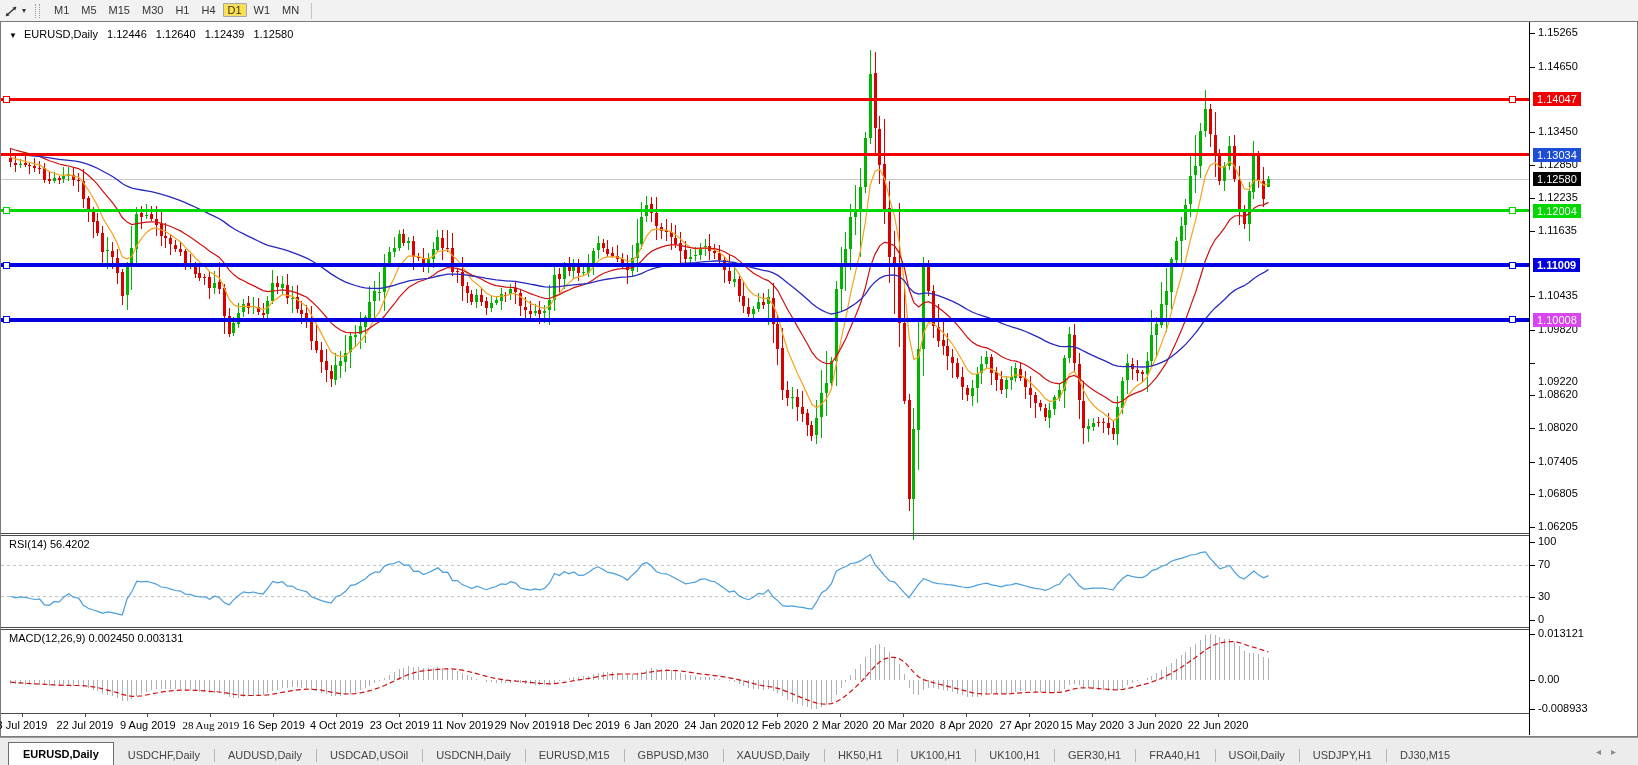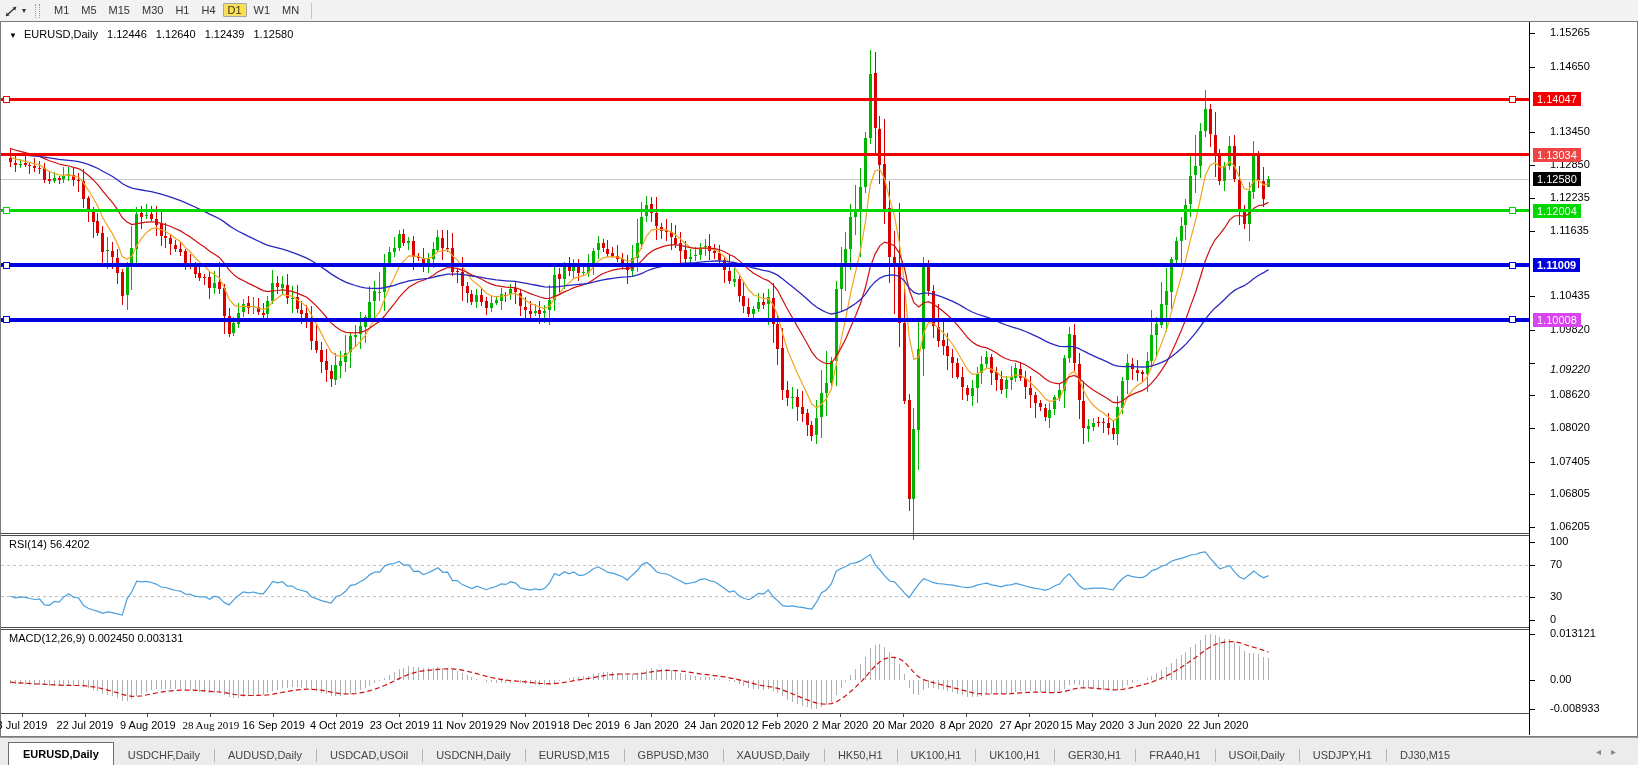--- a/index.html
+++ b/index.html
@@ -13,21 +13,21 @@
   .tool-caret{font-size:8px;color:#333;margin:0 4px 0 1px;}
   .grip{width:3px;height:14px;border-left:1px dotted #9a9a9a;border-right:1px dotted #9a9a9a;margin:0 8px 0 5px;}
   .tfbtn{min-width:26px;height:17px;line-height:17px;text-align:left;padding:0 4px;margin:0 1px;
          color:#333;border:1px solid transparent;border-radius:1px;cursor:default;}
   .tfbtn.active{background:#fde047;border:1px solid #a6a6a6;box-shadow:inset 0 0 2px #d8d8d8;}
   .tb-sep{width:1px;height:16px;background:#c4c4c4;margin:0 6px;}
   
   #chartwin{position:absolute;top:21px;left:0;width:1636px;height:714px;border:1px solid #7a7a7a;background:#fff;}
   #plot{position:absolute;left:0;top:0;width:1528px;height:713px;}
   #axis{position:absolute;left:1528px;top:0;width:107px;height:713px;border-left:1px solid #000;background:#fff;}
-  .axlab{position:absolute;left:8px;height:13px;line-height:13px;white-space:nowrap;color:#000;margin-left:12px;}
+  .axlab{position:absolute;left:8px;height:13px;line-height:13px;white-space:nowrap;color:#000;}
   .axtick{position:absolute;left:0;width:5px;height:1px;background:#000;}
   .linelab{position:absolute;left:3px;height:14px;line-height:14px;padding:0 4px;color:#fff;white-space:nowrap;}
   .panelabel{position:absolute;color:#000;white-space:nowrap;z-index:5;}
   .panelabel .tri{font-size:8px;margin-right:4px;}
   .panelabel b{font-weight:400;margin-right:6px;}
   .datelab{position:absolute;transform:translateX(-50%);top:697px;white-space:nowrap;color:#000;}
   
   #tabbar{position:absolute;top:737px;left:0;width:100%;height:28px;background:#ececec;
           border-top:1px solid #9a9a9a;display:flex;align-items:flex-end;}
   .tab{height:21px;line-height:21px;padding:0 14px;color:#444;position:relative;cursor:default;white-space:nowrap;}
@@ -925,33 +925,33 @@
         <span class="axlab" style="top:135.7px;">1.12850</span>
         <span class="axtick" style="top:176.2px;"></span>
         <span class="axlab" style="top:169.2px;">1.12235</span>
         <span class="axtick" style="top:208.9px;"></span>
         <span class="axlab" style="top:201.9px;">1.11635</span>
         <span class="axtick" style="top:274.4px;"></span>
         <span class="axlab" style="top:267.4px;">1.10435</span>
         <span class="axtick" style="top:307.9px;"></span>
         <span class="axlab" style="top:300.9px;">1.09820</span>
         <span class="axtick" style="top:340.6px;"></span>
-        <span class="axlab" style="top:341px;font-style:italic;">1.09220</span>
+        <span class="axlab" style="top:353px;">1.09220</span>
         <span class="axtick" style="top:373.3px;"></span>
         <span class="axlab" style="top:366.3px;">1.08620</span>
         <span class="axtick" style="top:406.0px;"></span>
         <span class="axlab" style="top:399.0px;">1.08020</span>
         <span class="axtick" style="top:439.6px;"></span>
         <span class="axlab" style="top:432.6px;">1.07405</span>
         <span class="axtick" style="top:472.3px;"></span>
         <span class="axlab" style="top:465.3px;">1.06805</span>
         <span class="axtick" style="top:505.0px;"></span>
         <span class="axlab" style="top:498.0px;">1.06205</span>
         <span class="linelab" style="top:70.4px;background:#f20000;">1.14047</span>
-        <span class="linelab" style="top:125.7px;background:#ef4444;">1.13034</span>
+        <span class="linelab" style="top:125.7px;background:#1d4ed8;">1.13034</span>
         <span class="linelab" style="top:181.8px;background:#00d800;">1.12004</span>
         <span class="linelab" style="top:236.1px;background:#0000e0;font-weight:bold;">1.11009</span>
         <span class="linelab" style="top:290.6px;background:#d946ef;">1.10008</span>
         <span class="linelab" style="top:150.4px;background:#000000;">1.12580</span>
         <span class="axtick" style="top:520.0px;"></span>
         <span class="axlab" style="top:513.0px;">100</span>
         <span class="axtick" style="top:543.4px;"></span>
         <span class="axlab" style="top:536.4px;">70</span>
         <span class="axtick" style="top:574.6px;"></span>
         <span class="axlab" style="top:567.6px;">30</span>

